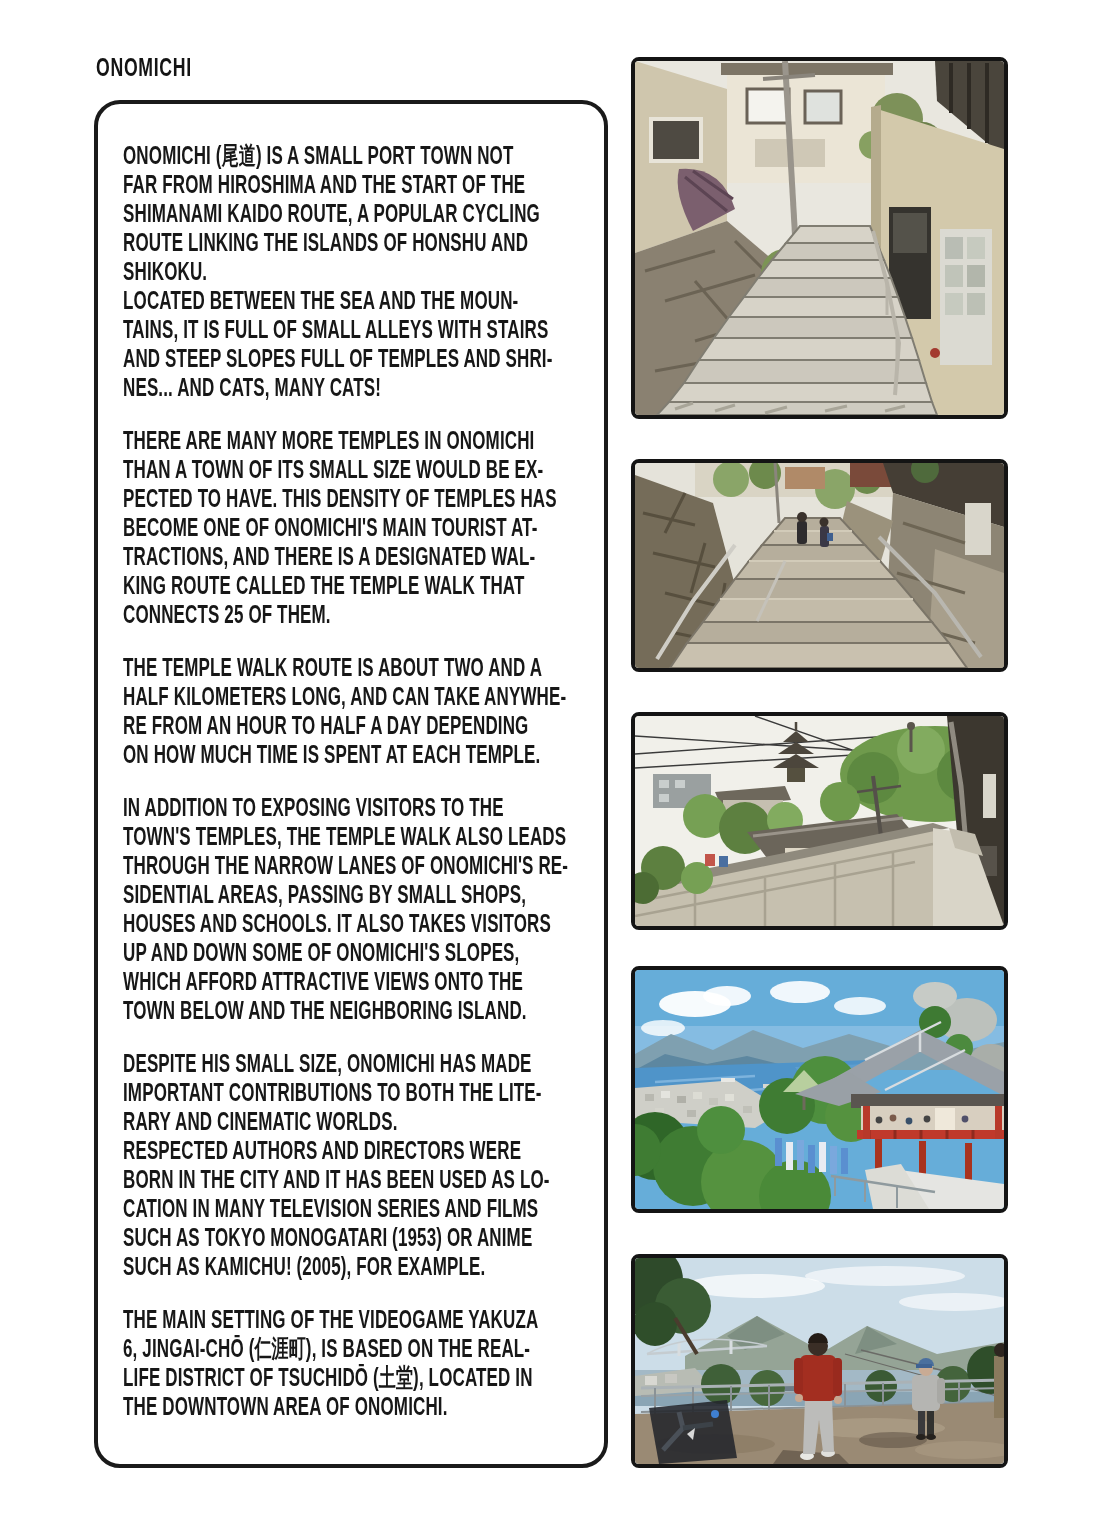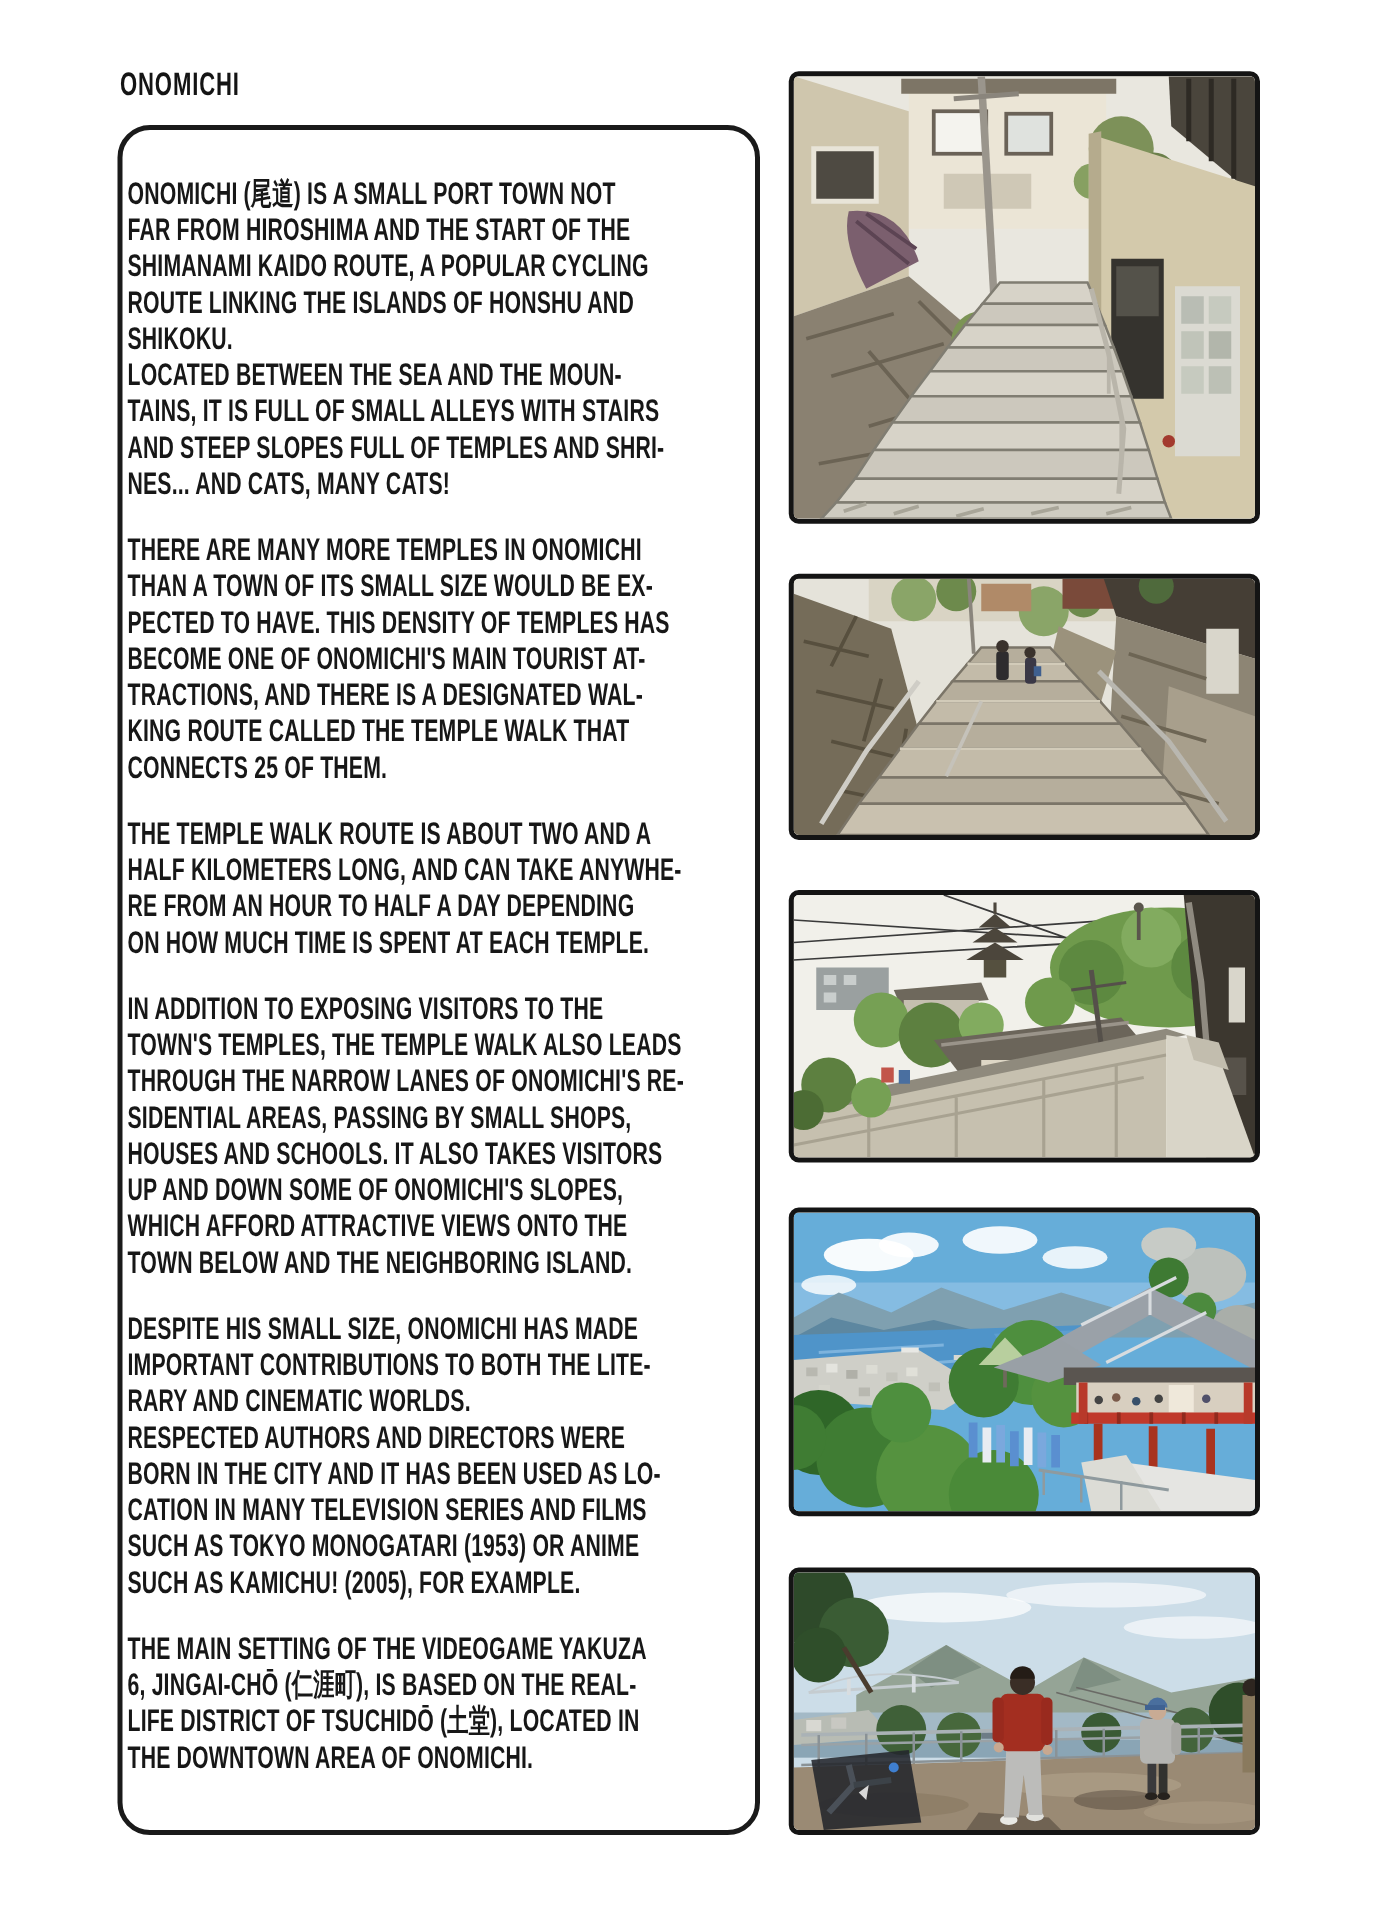--- a/index.html
+++ b/index.html
@@ -8,21 +8,21 @@
     font-family:"Liberation Sans","DejaVu Sans",sans-serif;color:#161616;
   }
   .page-title{
     position:absolute;left:96px;top:52px;
     font-size:26px;font-weight:700;letter-spacing:1px;white-space:nowrap;
     transform:scaleX(0.68);transform-origin:0 0;color:#141414;
   }
   .text-panel{
     position:absolute;left:94px;top:100px;width:514px;height:1368px;
     box-sizing:border-box;border:4px solid #1a1a1a;border-radius:26px;
-    background:#ffffff;padding:37px 10px 0 4px;overflow:hidden;
+    background:#ffffff;padding:37px 10px 0 25px;overflow:hidden;
   }
   .comic-text{
     width:700px;transform:scaleX(0.68);transform-origin:0 0;
     font-size:25px;line-height:29px;font-weight:700;color:#171717;
   }
   .comic-text p{margin:0 0 24px 0;white-space:pre-line;letter-spacing:0.2px;}
   .photo{
     position:absolute;left:631px;width:377px;box-sizing:border-box;
     border:4px solid #141414;border-radius:8px;overflow:hidden;background:#dddbd2;
   }

